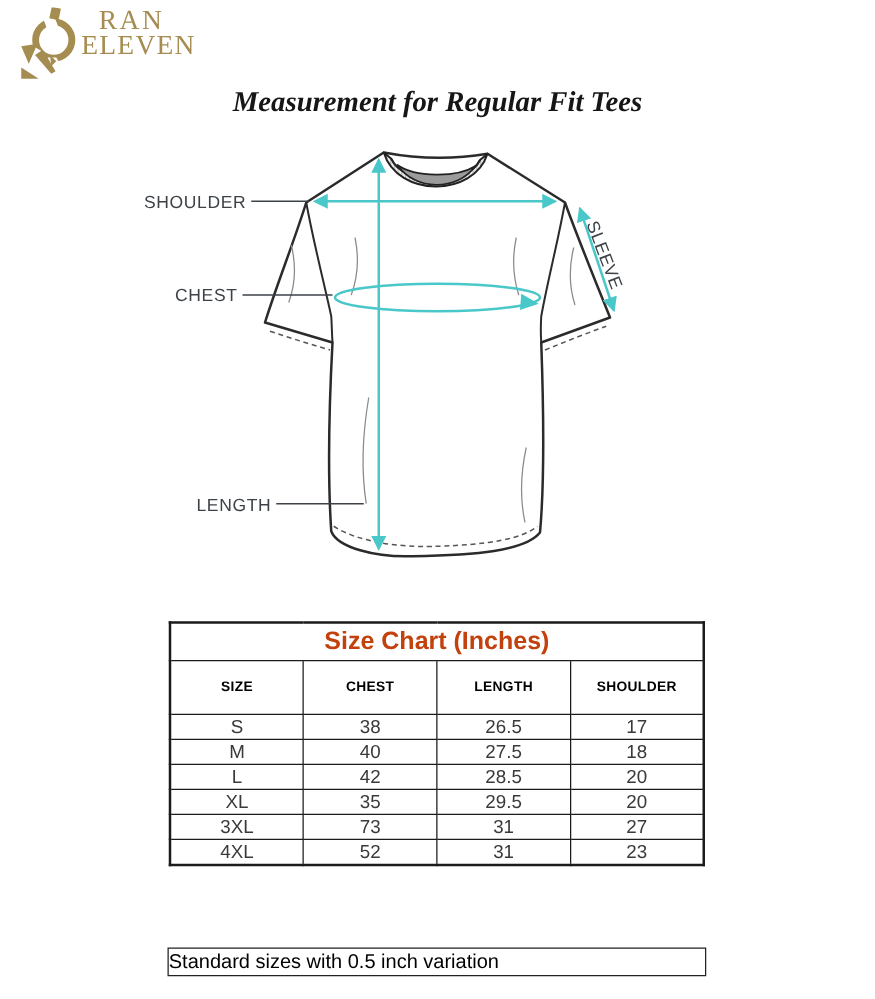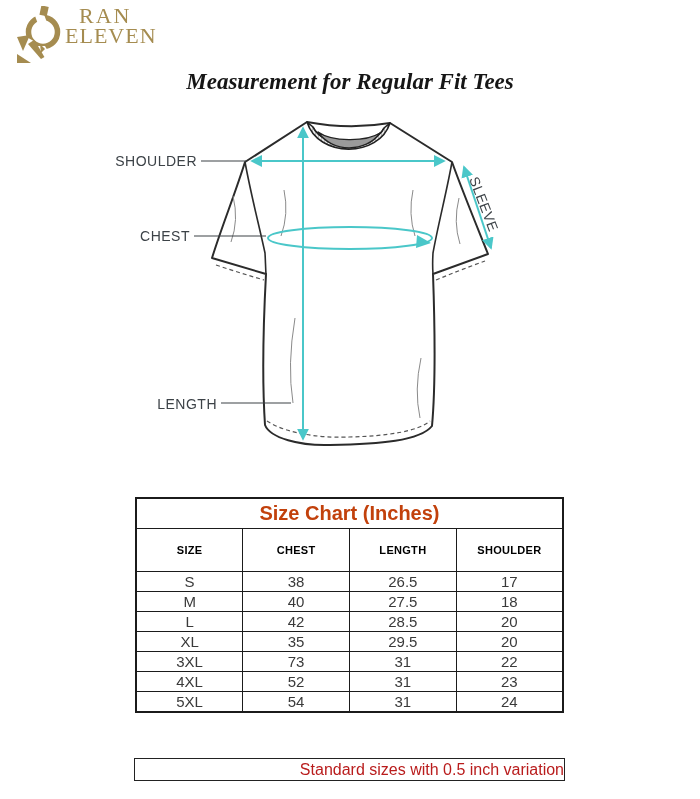--- a/index.html
+++ b/index.html
@@ -24,22 +24,22 @@
   
   .size-table{position:absolute;left:135px;top:497px;width:429px;border-collapse:collapse;
               border:2px solid #1b1b1b;table-layout:fixed;}
   .size-table th,.size-table td{border:1px solid #1b1b1b;text-align:center;padding:0;}
   .size-table .t-title{height:30px;font-size:20px;font-weight:bold;color:#c2410c;}
   .size-table .t-cols th{height:42px;font-size:11px;font-weight:bold;color:#000;letter-spacing:.3px;}
   .size-table tbody td{height:19px;font-size:15px;color:#3a3a3a;line-height:1;}
 
   
   .footer-note{position:absolute;left:134px;top:758px;width:429px;height:21px;
-               border:1.5px solid #222;text-align:right;line-height:21px;
-               font-size:16px;color:#b91c1c;}
+               border:1.5px solid #222;text-align:left;line-height:21px;
+               font-size:16px;color:#000000;}
 </style>
 </head>
 <body>
 
 <div id="page">
 
   <div class="logo">
     <svg width="48" height="60" viewBox="0 0 48 60">
       <g fill="#a58c50">
         <circle cx="29" cy="26" r="14.5" fill="none" stroke="#a58c50" stroke-width="5.5"></circle>
@@ -161,32 +161,26 @@
         <tr>
           <td>XL</td>
           <td>35</td>
           <td>29.5</td>
           <td>20</td>
         </tr>
         <tr>
           <td>3XL</td>
           <td>73</td>
           <td>31</td>
-          <td>22</td>
+          <td>27</td>
         </tr>
         <tr>
           <td>4XL</td>
           <td>52</td>
           <td>31</td>
           <td>23</td>
-        </tr>
-        <tr>
-          <td>5XL</td>
-          <td>54</td>
-          <td>31</td>
-          <td>24</td>
         </tr>
       </tbody>
   </table>
 
   <div class="footer-note">Standard sizes with 0.5 inch variation</div>
 
 </div>
 
 </body></html>

